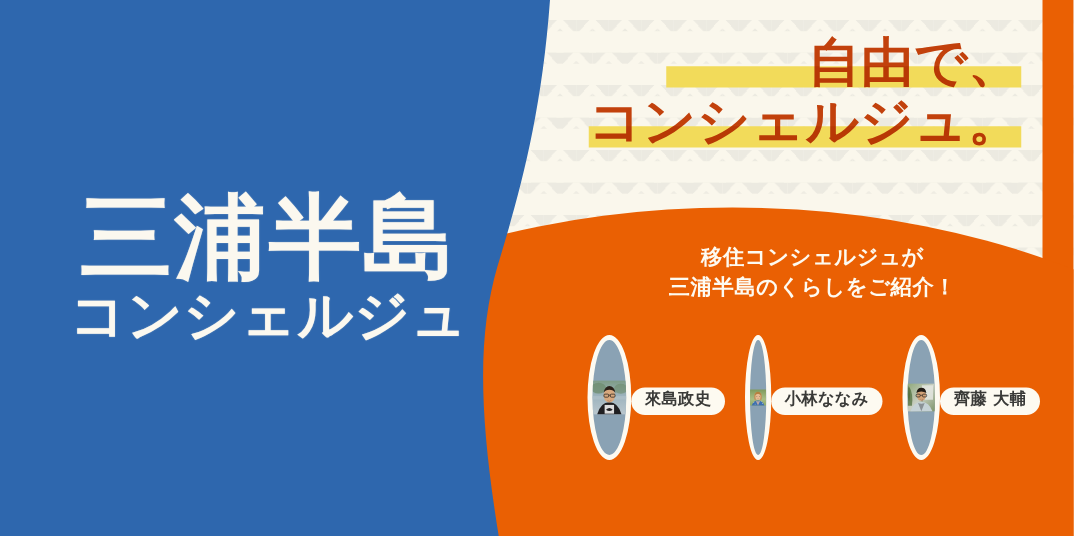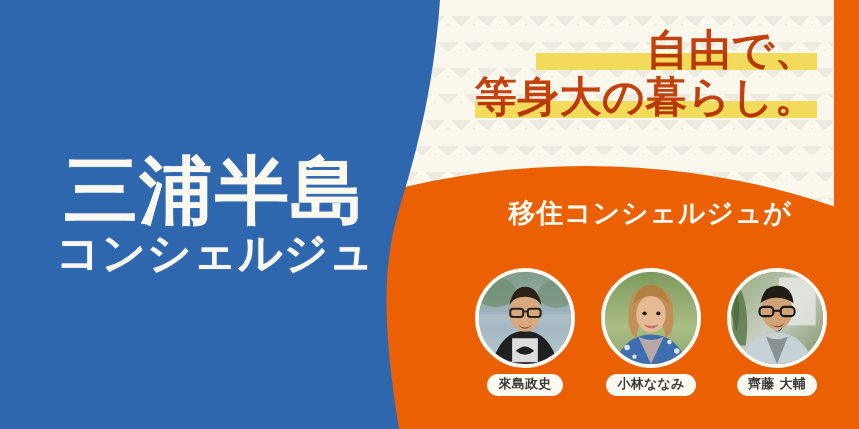--- a/index.html
+++ b/index.html
@@ -118,33 +118,33 @@
     z-index:2;
   }
   .tag-line .txt{position:relative;z-index:1;}
   .tag-line.l1 .mark{left:18%;}
   .tag-line.l2 .mark{left:0;right:0;bottom:2px;}
 
   
   .orange-copy{
     position:absolute;left:466px;top:194px;width:368px;
     text-align:center;color:#fdfaf1;
-    font-size:27px;line-height:1.42;font-weight:700;
+    font-size:17px;line-height:1.42;font-weight:700;
     letter-spacing:.03em;
     z-index:8;
   }
 
   
   .people{
     position:absolute;left:470px;top:268px;width:362px;
     display:flex;justify-content:space-between;
     z-index:8;
   }
   .person{
-    width:110px;display:flex;flex-direction:column;align-items:center;
+    width:110px;display:flex;align-items:center;
   }
   .avatar{
     width:100px;height:100px;border-radius:50%;
     border:4px solid #fdfaf1;
     overflow:hidden;position:relative;
     background:#8aa2b4;
   }
   .avatar svg{display:block;width:100%;height:100%;}
   .name-pill{
     margin-top:6px;
@@ -190,26 +190,27 @@
     <div class="hl-3">コンシェルジュ</div>
   </div>
 
   <div class="tagline">
     <span class="tag-line l1">
       <span class="mark"></span>
       <span class="txt">自由で、</span>
     </span>
     <span class="tag-line l2">
       <span class="mark"></span>
-      <span class="txt">等身大の暮らし。</span>
+      <span class="txt">コンシェルジュ。</span>
     </span>
   </div>
 
   <div class="orange-copy">
     <div>移住コンシェルジュが</div>
+    <div>三浦半島のくらしをご紹介！</div>
   </div>
 
   <div class="people">
 
     <div class="person">
       <div class="avatar">
         <svg viewBox="0 0 100 100" aria-hidden="true">
           <defs>
             <linearGradient id="bg1" x1="0" y1="0" x2="0" y2="1">
               <stat></stat>

